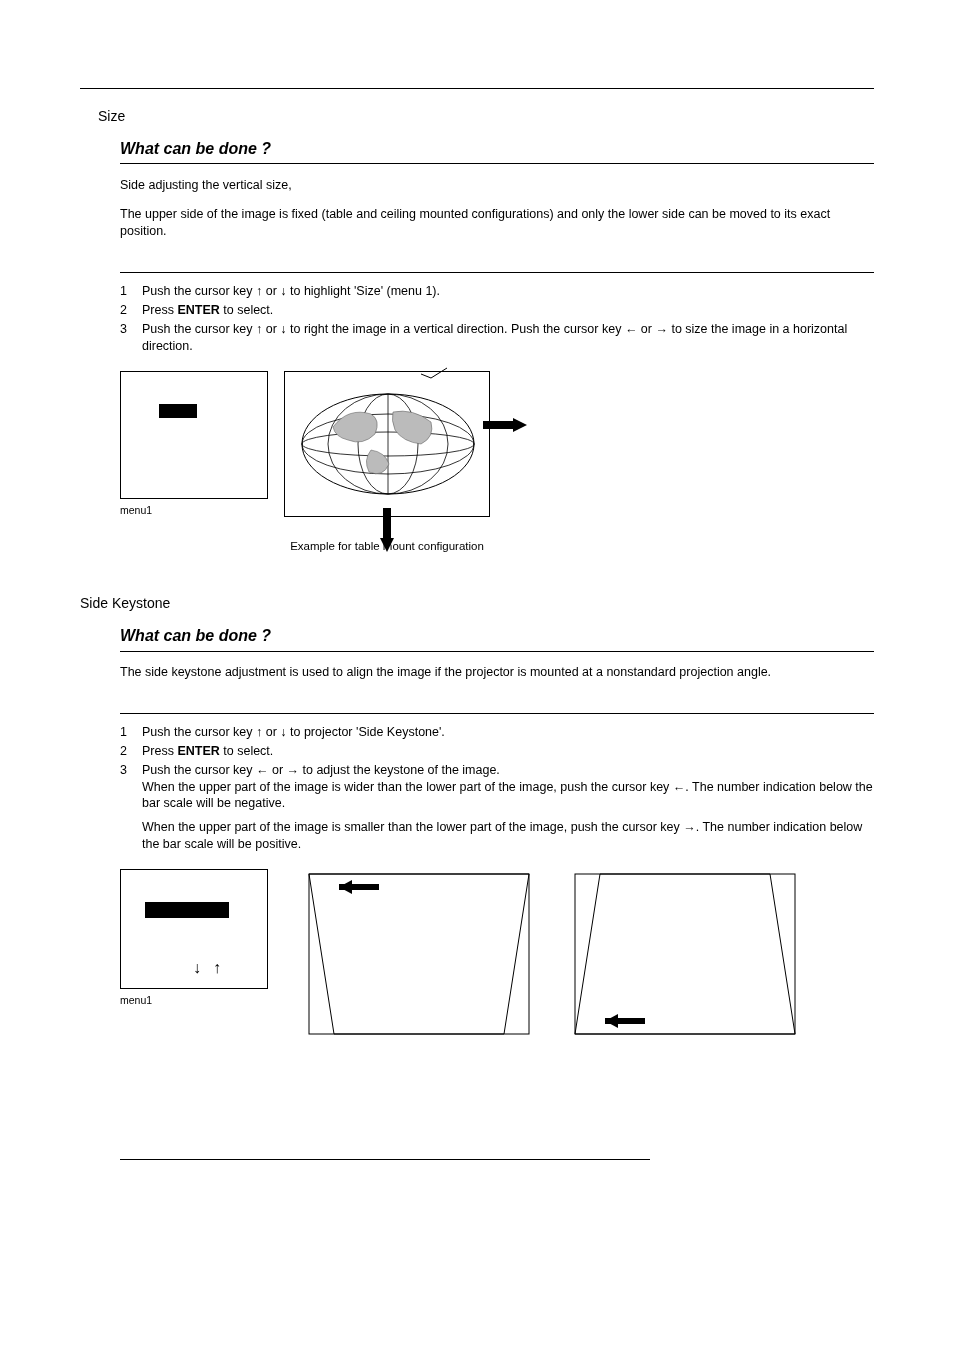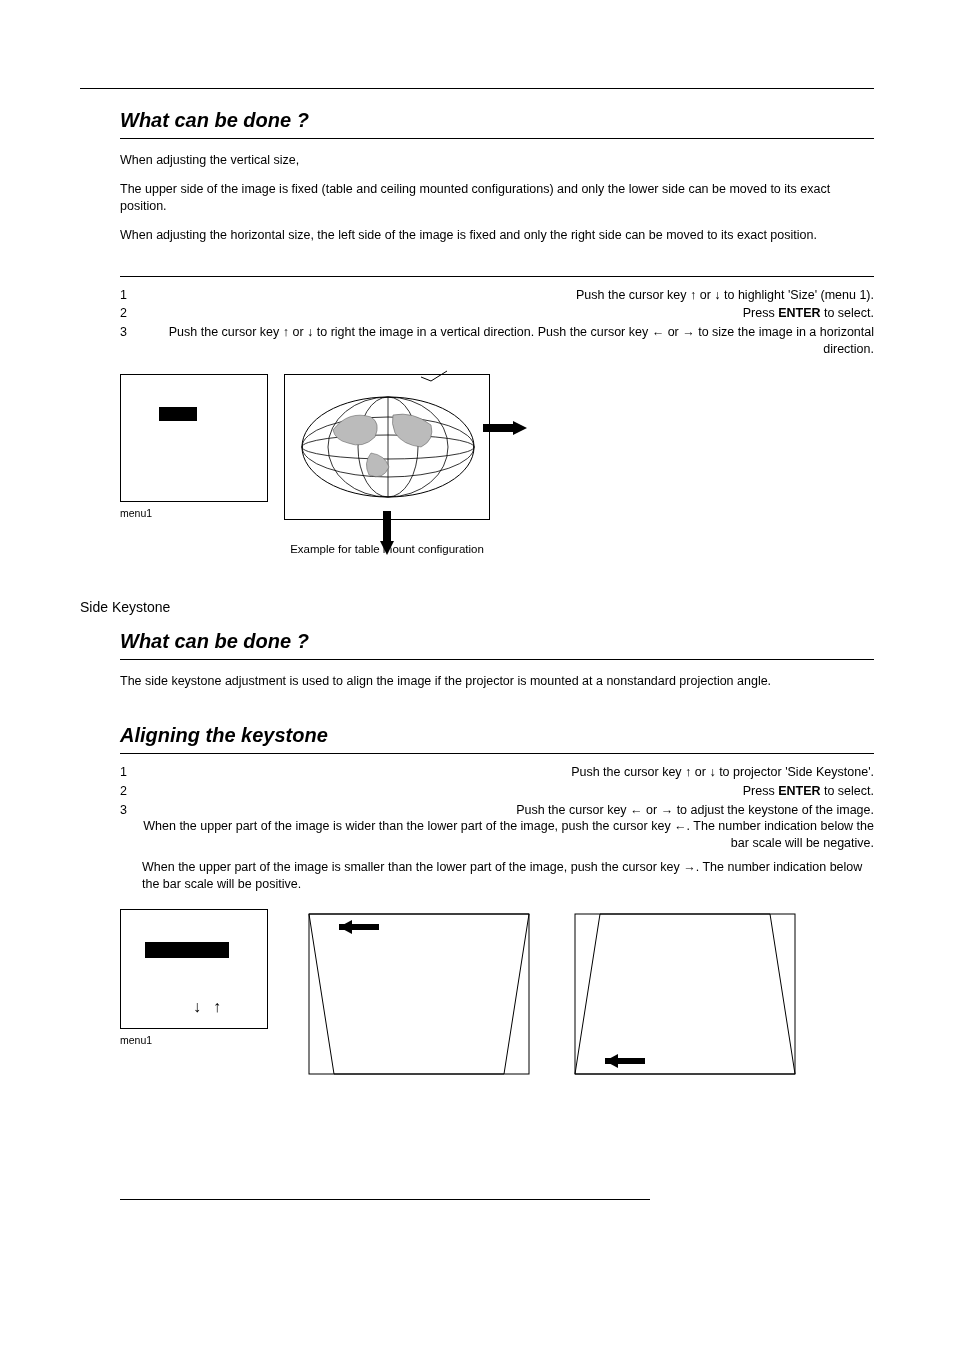--- a/index.html
+++ b/index.html
@@ -20,38 +20,38 @@
     border-top: 1.5px solid #000;
     margin-bottom: 18px;
   }
   .sec-heading {
     font-size: 14px;
     margin: 0 0 12px 18px;
   }
   .sub-heading {
     font-style: italic;
     font-weight: bold;
-    font-size: 20px;
+    font-size: 16px;
     margin: 0 0 4px 40px;
     display: flex;align-items:center;
   }
   .sub-rule {
     border-top: 1px solid #000;
     margin: 0 0 10px 40px;
   }
   .body-text, .ol {
     margin-left: 40px;
     margin-right: 0;
   }
   .body-text { margin-bottom: 6px; }
   .body-text.spaced-top { margin-top: 12px; }
   .ol { padding: 0; margin-top:0; margin-bottom:0; list-style:none; }
   .ol li { display:flex; margin-bottom:2px; }
   .ol .num { width: 22px; flex-shrink:0; }
-  .ol .txt { flex:1;text-align:right; }
+  .ol .txt { flex:1; }
   .enter { font-weight: bold; }
   .arrow { font-weight: bold; display:inline-block; }
   .figs-row {
     display:flex;
     gap: 16px;
     margin: 16px 0 0 40px;
     align-items:flex-start;
   }
   .fig-col { display:flex; flex-direction:column; }
   .menu-box {
@@ -121,27 +121,27 @@
     width:530px; border-top:1px solid #000;
     margin:120px 0 0 40px;
   }
 </style>
 </head>
 <body>
 
 <div class="page">
   <div class="top-rule"></div>
 
+  <p class="sec-heading">Size</p>
 
   <p class="sub-heading">What can be done ?</p>
   <div class="sub-rule"></div>
 
-  <p class="body-text" style="margin-bottom:0">When adjusting the vertical size,</p>
+  <p class="body-text" style="margin-bottom:0">Side adjusting the vertical size,</p>
   <p class="body-text">The upper side of the image  is fixed (table and ceiling mounted configurations) and only the lower side can be moved to its exact position.</p>
-  <p class="body-text spaced-top">When adjusting the horizontal size, the left side of the image is fixed and only the right side can be moved to its exact position.</p>
 
   <div style="height:26px"></div>
   <div class="sub-rule"></div>
 
   <ol class="ol">
     <li>
       <span class="num">1</span>
       <span class="txt">
         <span>Push the cursor key </span><span class="arrow">↑</span><span> or </span><span class="arrow">↓</span><span> to highlight 'Size' (menu 1).</span>
       </span>
@@ -196,21 +196,20 @@
 
   <div class="sec-gap"></div>
 
   <p class="sec-heading" style="margin-left:0">Side Keystone</p>
 
   <p class="sub-heading">What can be done ?</p>
   <div class="sub-rule"></div>
   <p class="body-text">The side keystone adjustment is used to align the image if the projector is mounted at a nonstandard projection angle.</p>
 
   <div style="height:26px"></div>
-  <p class="sub-heading">Aligning the keystone</p>
   <div class="sub-rule"></div>
 
   <ol class="ol">
     <li>
       <span class="num">1</span>
       <span class="txt">
         <span>Push the cursor key </span><span class="arrow">↑</span><span> or </span><span class="arrow">↓</span><span> to projector 'Side Keystone'.</span>
       </span>
     </li>
     <li>

